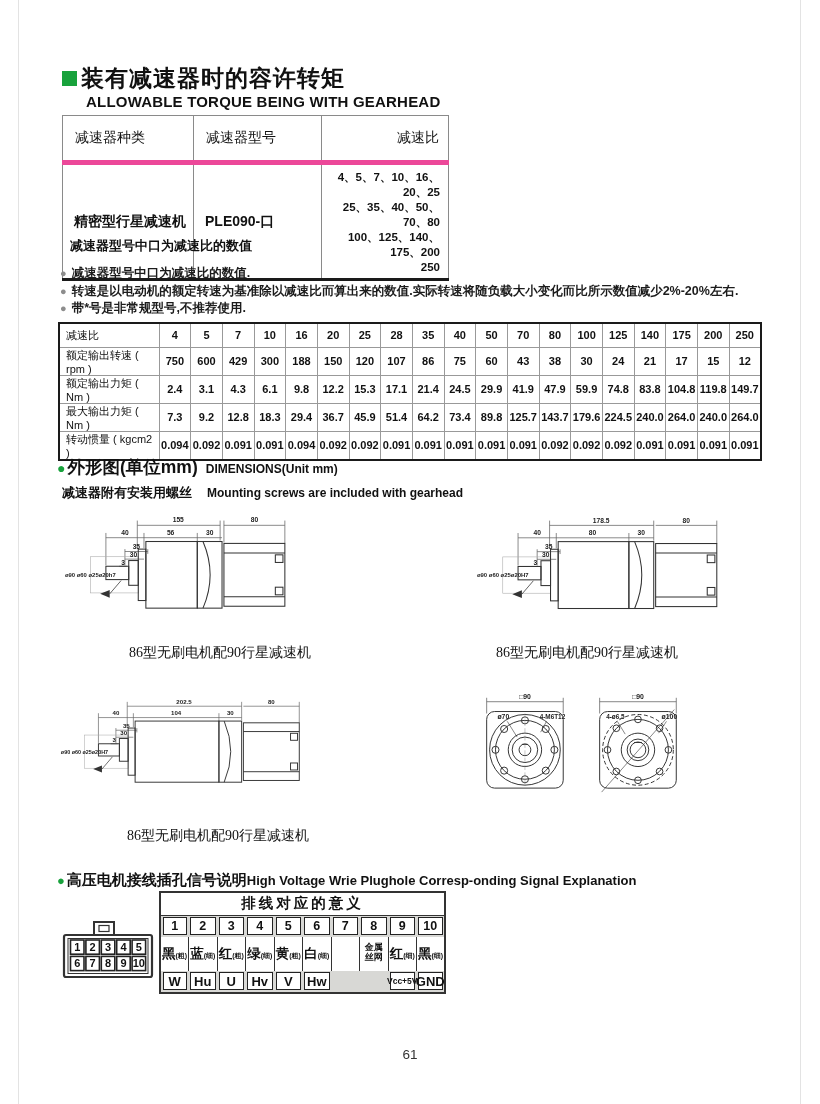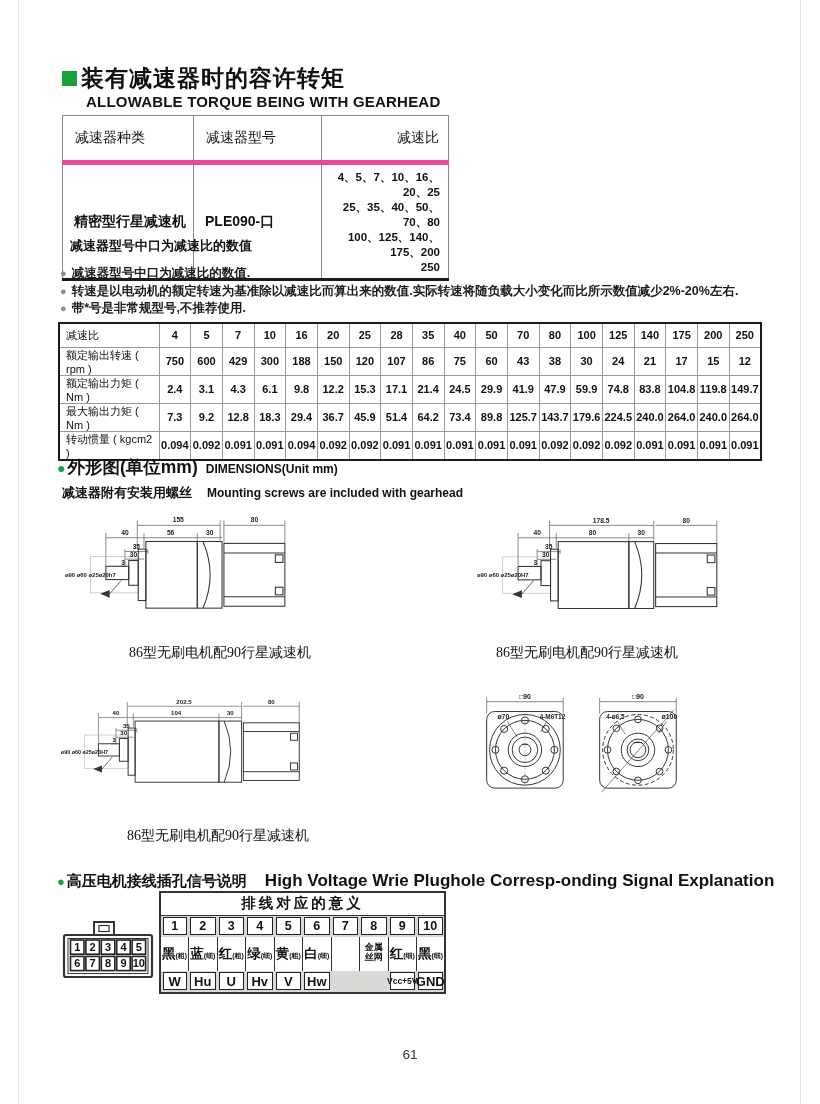--- a/index.html
+++ b/index.html
@@ -49,21 +49,21 @@
 
   .drawing{position:absolute}
   .cap{position:absolute;font-family:"Liberation Serif","DejaVu Serif",serif;
        font-size:14px;color:#111;width:250px;text-align:center}
   svg text{font-family:"Liberation Sans","DejaVu Sans",sans-serif}
 
   
   .wirehead{position:absolute;left:57px;top:871px;font-weight:bold}
   .wirehead .dot{color:#18a23c;font-size:13px;margin-right:2px}
   .wirehead .cn{font-size:15px}
-  .wirehead .en{font-size:17px;margin-left:18px}
+  .wirehead .en{font-size:13px;margin-left:0}
 
   .wt{position:absolute;left:159px;top:891px;width:287px;border-collapse:collapse;
       border:2px solid #333;table-layout:fixed}
   .wt th{font-size:14.5px;font-weight:bold;height:23px;border-bottom:1.5px solid #333;letter-spacing:3px}
   .wt td{vertical-align:middle}
   .pincell,.sigcell{background:#d8d8d5;height:21px;padding:1.5px}
   .inset{background:#fff;border:1.5px solid #222;height:18px;display:flex;align-items:center;
          justify-content:center;font-weight:bold;font-size:12.5px}
   .colorcell{height:34px;border-left:1.2px solid #333;text-align:center}
   .colorcell:first-child{border-left:none}

